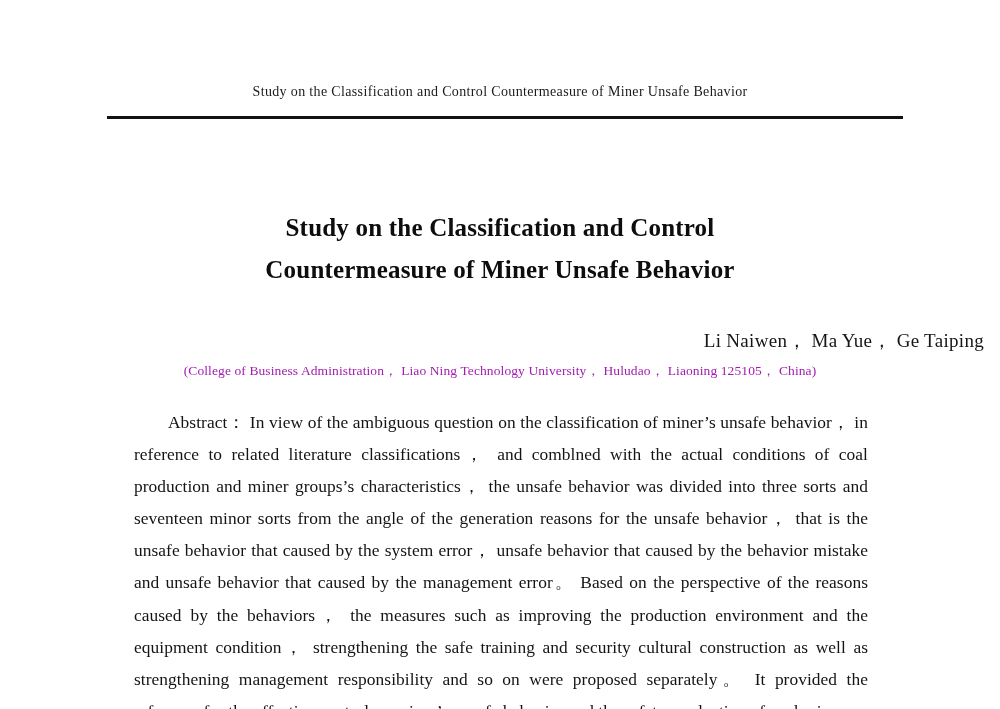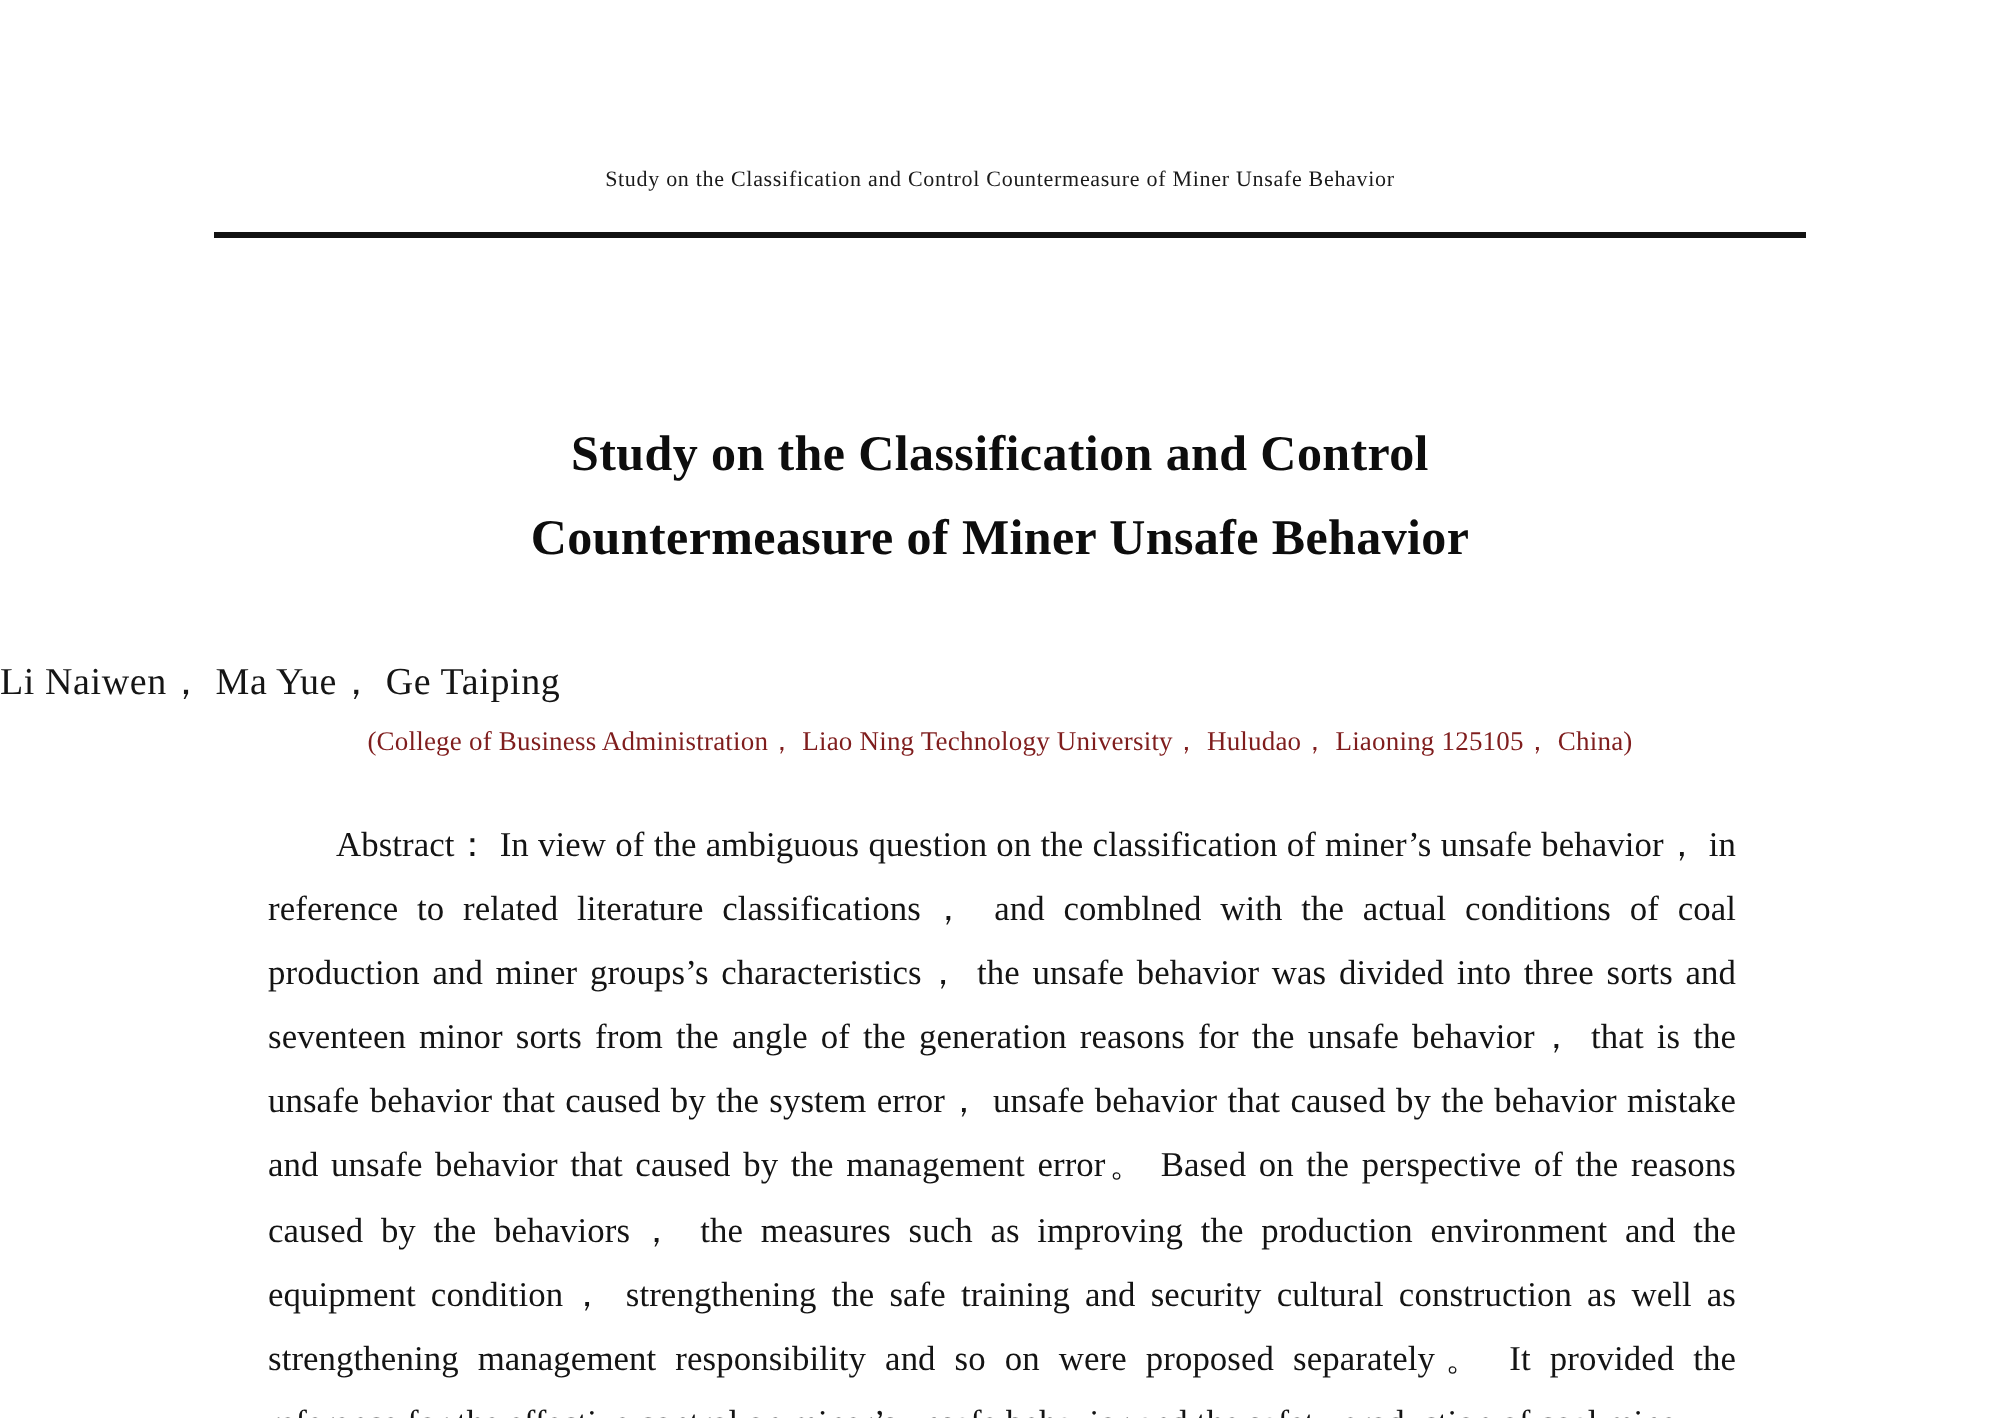--- a/index.html
+++ b/index.html
@@ -24,21 +24,21 @@
     inset: 0;
   }
 
   
   .running-head {
     position: absolute;
     left: 0;
     right: 0;
     top: 84px;
     text-align: center;
-    font-size: 11px;
+    font-size: 14px;
     letter-spacing: 0.35px;
     color: #1a1a1a;
     white-space: nowrap;
   }
 
   .head-rule {
     position: absolute;
     left: 107px;
     width: 796px;
     top: 116px;
@@ -61,38 +61,38 @@
     line-height: 42px;
     letter-spacing: 0.2px;
     color: #0d0d0d;
     white-space: nowrap;
   }
 
   
   .authors {
     position: absolute;
     left: 0;
-    right: 0;
+    right: 16px;
     top: 328px;
-    text-align: left;
+    text-align: right;
     font-size: 19px;
     letter-spacing: 0.3px;
     color: #151515;
     white-space: nowrap;
   }
 
   .affiliation {
     position: absolute;
     left: 0;
     right: 0;
     top: 362px;
     text-align: center;
     font-size: 13.5px;
     letter-spacing: 0.1px;
-    color: #7f1d1d;
+    color: #a21caf;
     white-space: nowrap;
   }
 
   
   .abstract {
     position: absolute;
     left: 134px;
     width: 734px;
     top: 406px;
     font-size: 17.4px;

